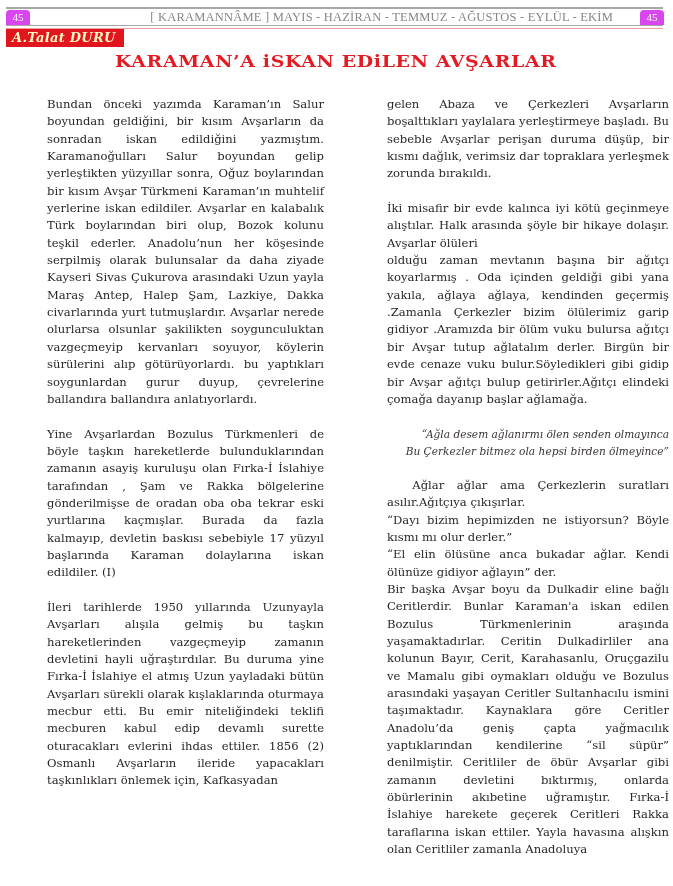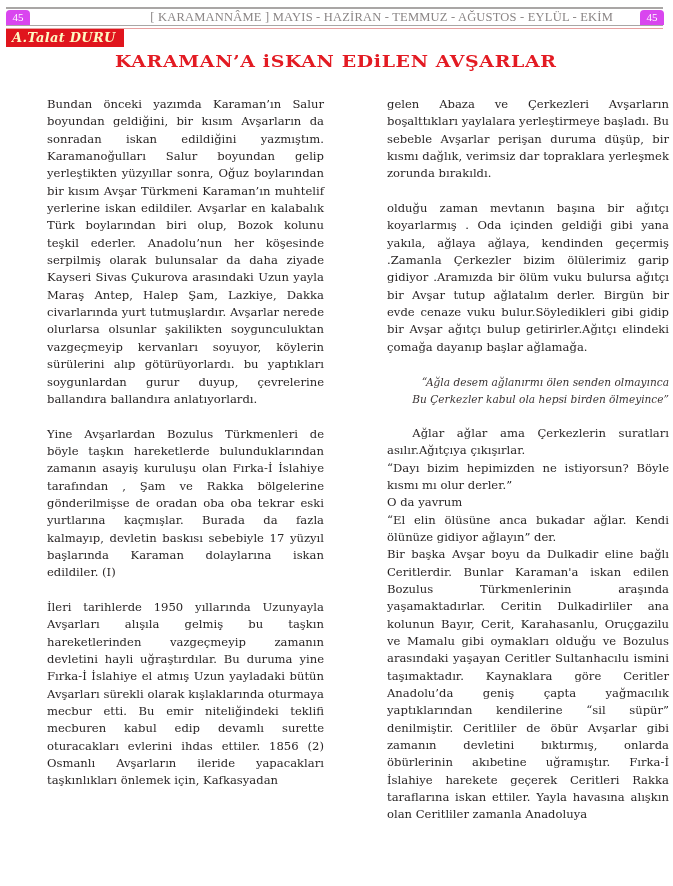--- a/index.html
+++ b/index.html
@@ -41,25 +41,25 @@
   <p>Bundan önceki yazımda Karaman’ın Salur boyundan geldiğini, bir kısım Avşarların da sonradan iskan edildiğini yazmıştım. Karamanoğulları Salur boyundan gelip yerleştikten yüzyıllar sonra, Oğuz boylarından bir kısım Avşar Türkmeni Karaman’ın muhtelif yerlerine iskan edildiler. Avşarlar en kalabalık Türk boylarından biri olup, Bozok kolunu teşkil ederler. Anadolu’nun her köşesinde serpilmiş olarak bulunsalar da daha ziyade Kayseri Sivas Çukurova arasındaki Uzun yayla Maraş Antep, Halep Şam, Lazkiye, Dakka civarlarında yurt tutmuşlardır. Avşarlar nerede olurlarsa olsunlar şakilikten soygunculuktan vazgeçmeyip kervanları soyuyor, köylerin sürülerini alıp götürüyorlardı. bu yaptıkları soygunlardan gurur duyup, çevrelerine ballandıra ballandıra anlatıyorlardı.</p>
   <div class="gap"></div>
   <p>Yine Avşarlardan Bozulus Türkmenleri de böyle taşkın hareketlerde bulunduklarından zamanın asayiş kuruluşu olan Fırka-İ İslahiye tarafından , Şam ve Rakka bölgelerine gönderilmişse de oradan oba oba tekrar eski yurtlarına kaçmışlar.  Burada da fazla kalmayıp, devletin baskısı sebebiyle 17 yüzyıl başlarında Karaman dolaylarına iskan edildiler. (I)</p>
   <div class="gap"></div>
   <p>İleri tarihlerde 1950 yıllarında Uzunyayla Avşarları alışıla gelmiş bu taşkın hareketlerinden vazgeçmeyip zamanın devletini hayli uğraştırdılar. Bu duruma yine Fırka-İ İslahiye el atmış Uzun yayladaki bütün Avşarları sürekli olarak kışlaklarında oturmaya mecbur etti. Bu emir niteliğindeki teklifi mecburen kabul edip devamlı surette oturacakları evlerini ihdas ettiler. 1856 (2) Osmanlı Avşarların ileride yapacakları taşkınlıkları önlemek için, Kafkasyadan</p>
 </div>
 
 <div class="col col-right">
   <p>gelen Abaza ve Çerkezleri Avşarların boşalttıkları yaylalara yerleştirmeye başladı. Bu sebeble Avşarlar perişan duruma düşüp, bir kısmı dağlık, verimsiz dar topraklara yerleşmek zorunda bırakıldı.</p>
   <div class="gap"></div>
+  <p>İki misafir bir evde kalınca iyi kötü geçinmeye alıştılar. Halk arasında şöyle bir hikaye dolaşır. Avşarlar ölüleri</p>
   <p>olduğu zaman mevtanın başına bir ağıtçı koyarlarmış . Oda içinden geldiği gibi yana yakıla, ağlaya ağlaya, kendinden geçermiş .Zamanla Çerkezler bizim ölülerimiz garip gidiyor .Aramızda bir ölüm vuku bulursa ağıtçı bir Avşar tutup ağlatalım derler. Birgün bir evde cenaze vuku bulur.Söyledikleri gibi gidip bir Avşar ağıtçı bulup getirirler.Ağıtçı elindeki çomağa dayanıp başlar ağlamağa.</p>
   <div class="gap"></div>
   <div>
     <p class="quote">“Ağla desem ağlanırmı ölen senden olmayınca</p>
-    <p class="quote">Bu Çerkezler kabul ola hepsi birden ölmeyince”</p>
+    <p class="quote">Bu Çerkezler bitmez ola hepsi birden ölmeyince”</p>
   </div>
   <div class="gap"></div>
   <p style="white-space: pre-wrap;">  Ağlar ağlar ama Çerkezlerin suratları asılır.Ağıtçıya çıkışırlar.</p>
   <p>“Dayı bizim hepimizden ne istiyorsun? Böyle kısmı mı olur derler.”</p>
-  <p>O da yavrum</p>
   <p>“El elin ölüsüne anca bukadar ağlar. Kendi ölünüze gidiyor ağlayın” der.</p>
   <p>Bir başka Avşar boyu da Dulkadir eline bağlı Ceritlerdir. Bunlar Karaman'a iskan edilen Bozulus Türkmenlerinin araşında yaşamaktadırlar. Ceritin Dulkadirliler ana kolunun Bayır, Cerit, Karahasanlu, Oruçgazilu ve  Mamalu gibi oymakları olduğu ve Bozulus arasındaki yaşayan Ceritler Sultanhacılu ismini taşımaktadır. Kaynaklara göre Ceritler Anadolu’da geniş çapta yağmacılık yaptıklarından kendilerine “sil süpür” denilmiştir. Ceritliler de öbür Avşarlar gibi zamanın devletini bıktırmış,  onlarda öbürlerinin akıbetine uğramıştır. Fırka-İ İslahiye harekete geçerek Ceritleri Rakka taraflarına iskan ettiler. Yayla havasına alışkın olan Ceritliler zamanla Anadoluya</p>
 </div>
 
 </body></html>

